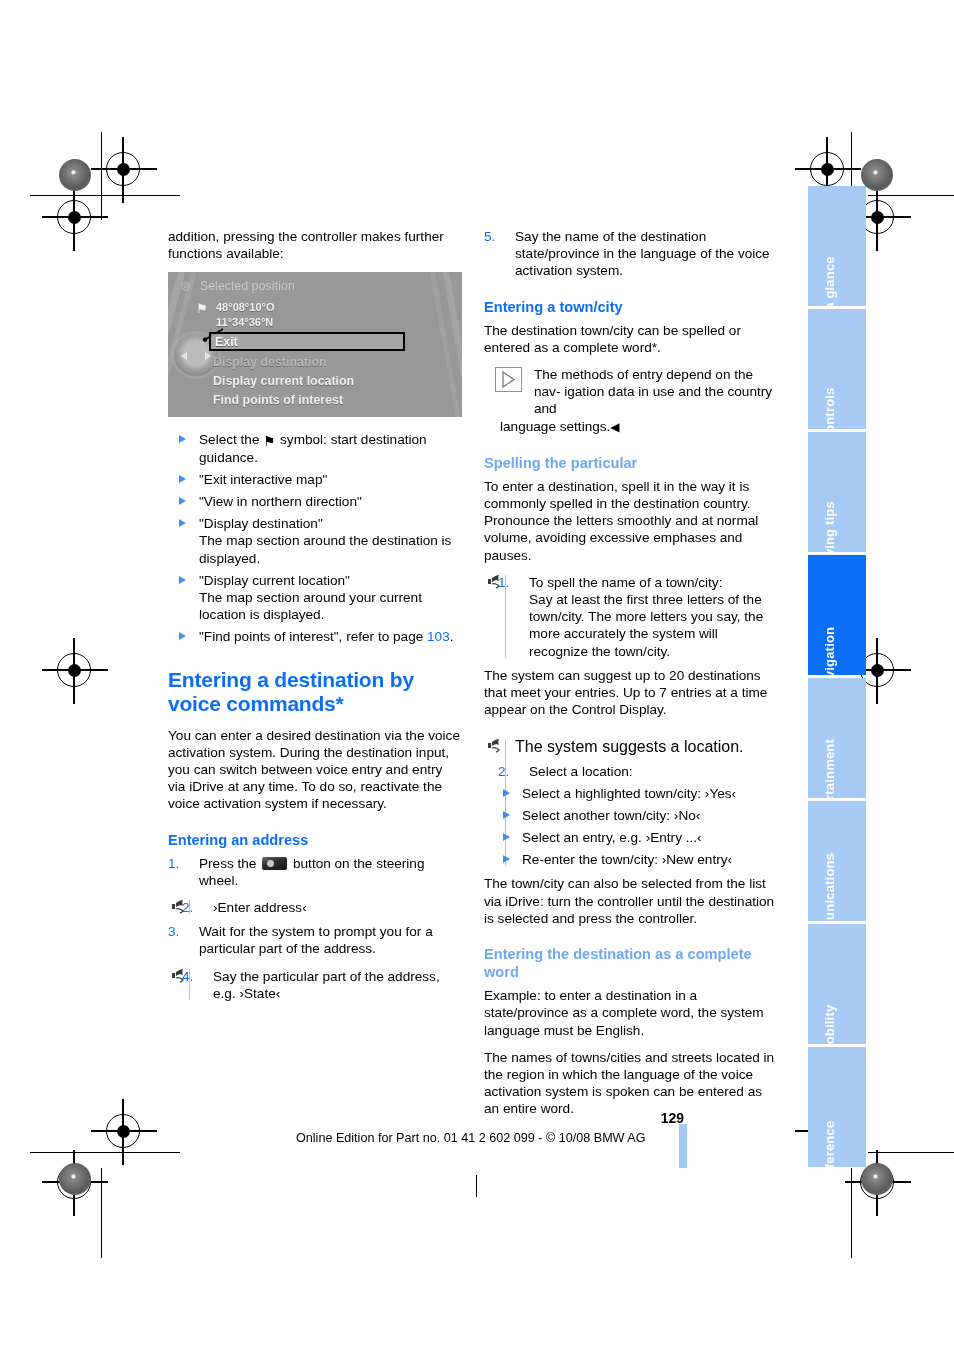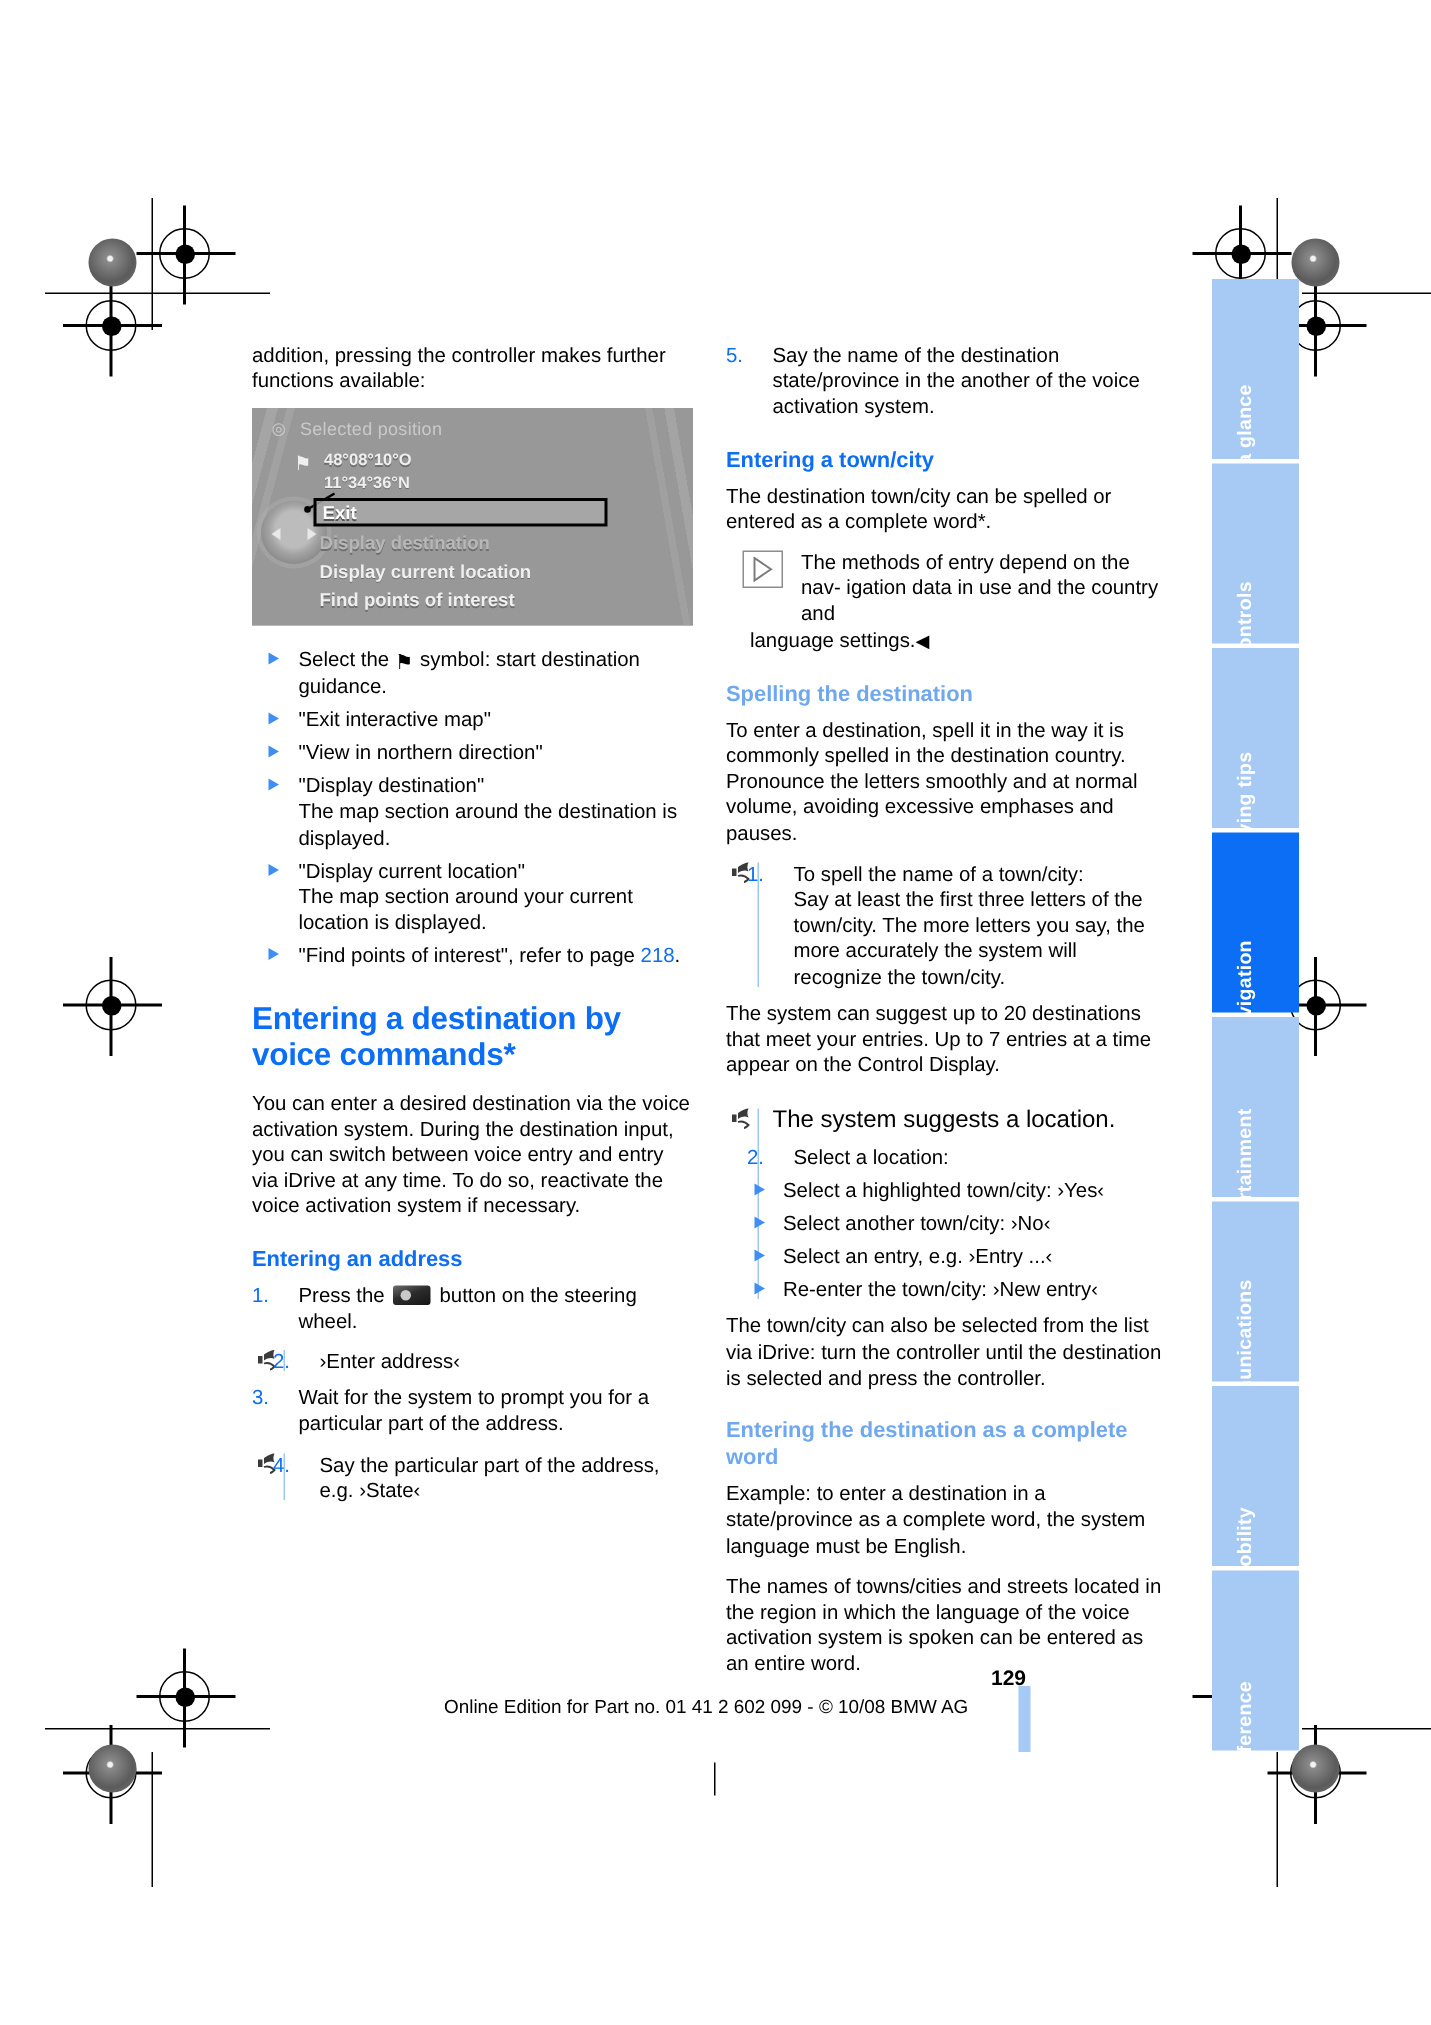--- a/index.html
+++ b/index.html
@@ -527,21 +527,21 @@
           <span>"Display destination"</span><br>
           <span>The map section around the destination is displayed.</span>
         </li>
         <li>
           <span class="tri"></span>
           <span>"Display current location"</span><br>
           <span>The map section around your current location is displayed.</span>
         </li>
         <li>
           <span class="tri"></span>
-          <span>"Find points of interest", refer to page </span><span class="pagelink">218</span><span>.</span>
+          <span>"Find points of interest", refer to page </span><span class="pagelink">103</span><span>.</span>
         </li>
       </ul>
 
       <h2 class="section-title">Entering a destination by voice commands*</h2>
 
       <p>You can enter a desired destination via the voice activation system. During the destination input, you can switch between voice entry and entry via iDrive at any time. To do so, reactivate the voice activation system if necessary.</p>
 
 
       <h3 class="sub-title">Entering an address</h3>
 
@@ -595,42 +595,42 @@
         </ol>
       </div>
 
     </div>
 
     <div class="col col-right">
 
       <ol class="steps">
         <li>
           <span class="num">5.</span>
-          <span>Say the name of the destination state/province in the another of the voice activation system.</span>
+          <span>Say the name of the destination state/province in the language of the voice activation system.</span>
         </li>
       </ol>
 
       <h3 class="sub-title">Entering a town/city</h3>
 
       <p>The destination town/city can be spelled or entered as a complete word*.</p>
 
       <div class="note">
         <div class="tribox">
           <svg width="15" height="17" viewBox="0 0 15 17">
               <path d="M2 1 L13 8.5 L2 16 Z" fill="none" stroke="#7a7a7a" stroke-width="1.3"></path>
             </svg>
         </div>
         <div class="note-text">
           <span>The methods of entry depend on the nav-</span>
           <span>igation data in use and the country and</span>
         </div>
         <div class="note-cont"><span>language settings.</span><span class="endmark">◀</span></div>
       </div>
 
-      <h4 class="sub-title-light">Spelling the destination</h4>
+      <h4 class="sub-title-light">Spelling the particular</h4>
 
       <p>To enter a destination, spell it in the way it is commonly spelled in the destination country. Pronounce the letters smoothly and at normal volume, avoiding excessive emphases and pauses.</p>
 
       <div class="voice-block">
         <div class="voice-rule"></div>
         <div class="voice-icon">
           <svg width="17" height="15" viewBox="0 0 17 15">
             <path d="M1 5 L4 5 L4 10 L1 10 Z" fill="#3a3a3a"></path>
             <path d="M5 4 C8 2 10 1 12 1 C11 3 11 5 12 7 C10 6 8 6 5 8 Z" fill="#3a3a3a"></path>
             <path d="M5 10 C8 9 10 10 12 12 C11 13 10 14 9 14" fill="none" stroke="#3a3a3a" stroke-width="1.2"></path>

